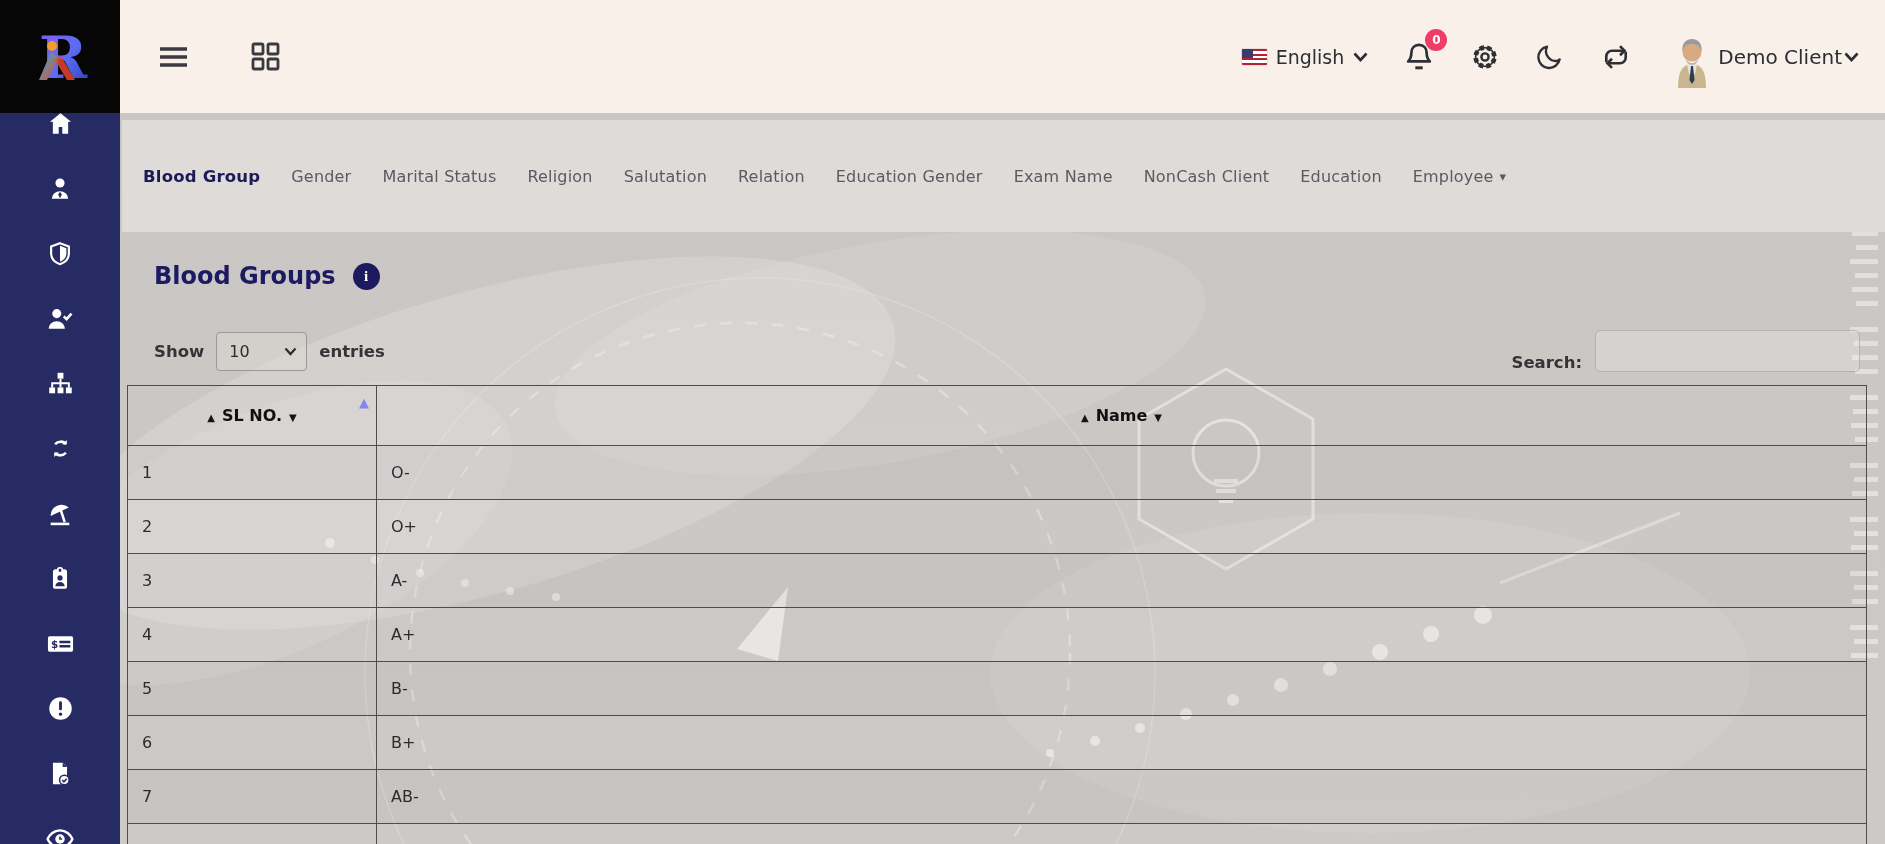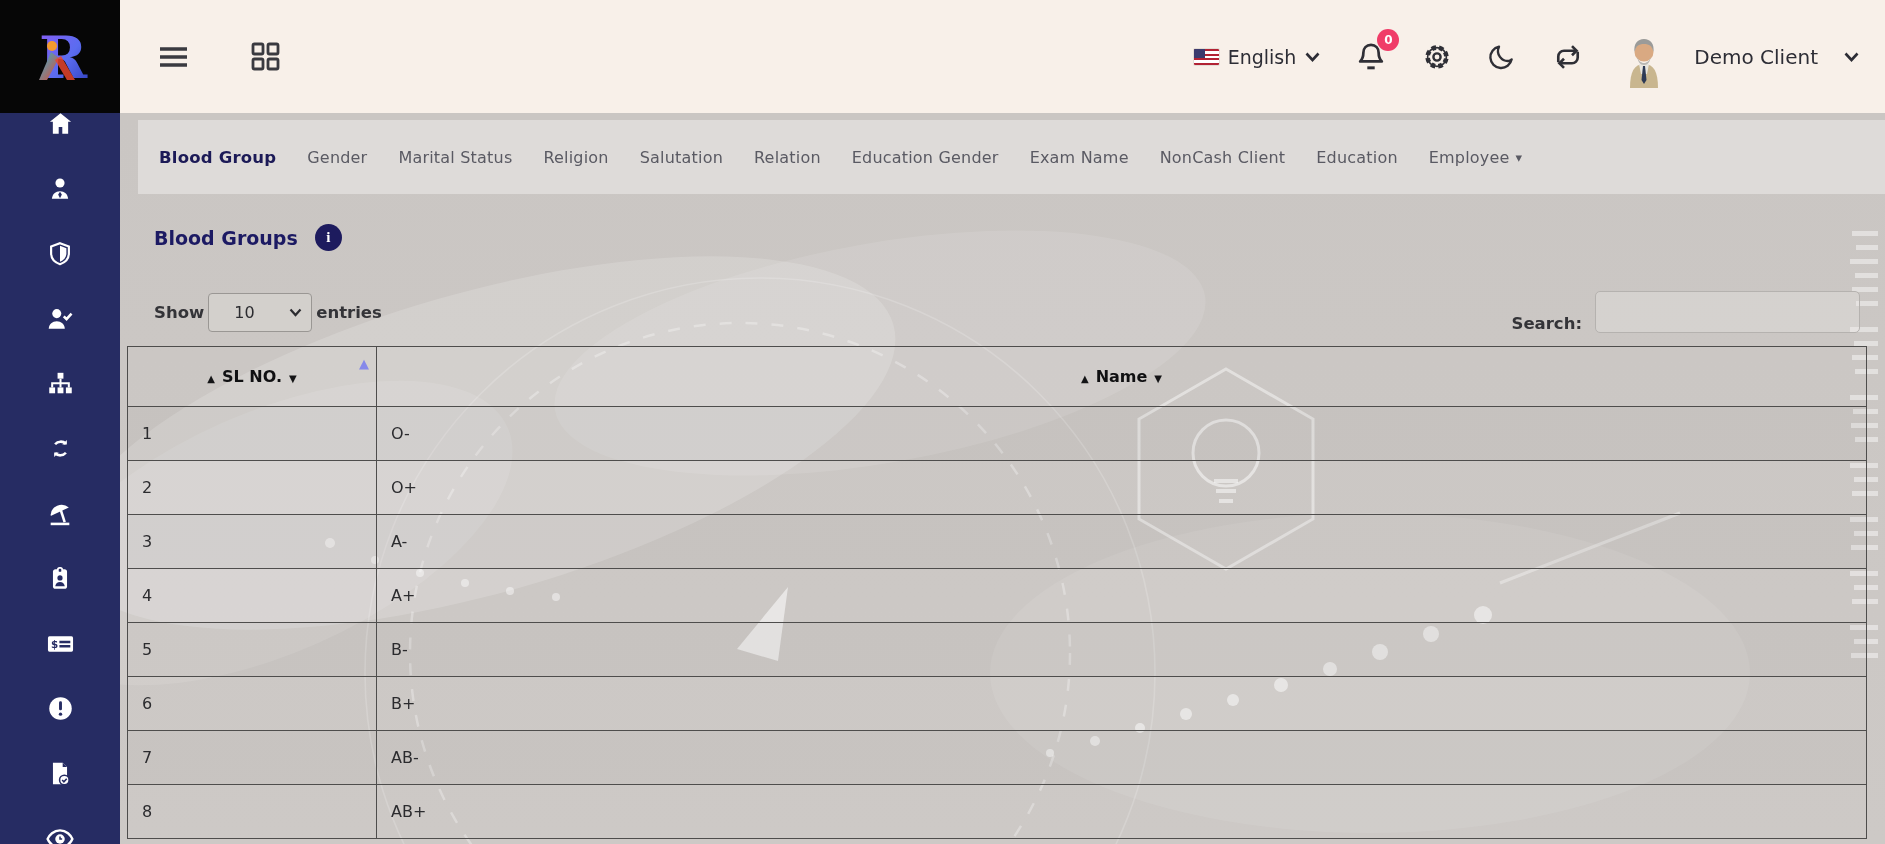--- a/index.html
+++ b/index.html
@@ -20,39 +20,39 @@
   .grid-btn{margin-left:62px;cursor:pointer;}
   .header-right{margin-left:auto;display:flex;align-items:center;gap:36px;padding-right:26px;}
   .lang{display:flex;align-items:center;gap:9px;cursor:pointer;}
   .flag{width:25px;height:16px;position:relative;overflow:hidden;border-radius:1px;box-shadow:0 0 0 1px rgba(0,0,0,.08);}
   .flag .stripes{position:absolute;inset:0;background:repeating-linear-gradient(#b22234 0 2.3px,#fff 2.3px 4.6px);}
   .flag .canton{position:absolute;left:0;top:0;width:11px;height:9px;background:#3c3b6e;}
   .lang-label{font-size:19px;color:#2d2d35;}
   .icon-btn{position:relative;cursor:pointer;display:flex;align-items:center;}
   .badge{position:absolute;top:-12px;right:-13px;min-width:22px;height:22px;border-radius:11px;background:#f03c68;color:#fff;
     font-size:12px;font-weight:bold;display:flex;align-items:center;justify-content:center;}
-  .user{display:flex;align-items:center;gap:26px;cursor:pointer;}
+  .user{display:flex;align-items:center;gap:2px;cursor:pointer;}
   .user-name{font-size:20px;color:#2d2d35;}
   
   .main{position:absolute;left:120px;top:113px;width:1765px;height:731px;overflow:hidden;background:linear-gradient(#cac6c3,#cdc9c6);}
   .watermark{position:absolute;left:0;top:0;z-index:0;}
   .content{position:relative;z-index:1;}
-  .tab-bar{margin:7px 0 0 18px;background:#dedbd9;height:74px;display:flex;align-items:center;gap:31px;padding:0 20px 0 21px;}
+  .tab-bar{margin:7px 0 0 2px;background:#dedbd9;height:112px;display:flex;align-items:center;gap:31px;padding:0 20px 0 21px;}
   .tab{font-size:16px;color:#5a5a63;letter-spacing:.2px;cursor:pointer;white-space:nowrap;display:flex;align-items:center;gap:6px;}
   .tab-active{color:#1c1a57;font-weight:bold;font-size:16.5px;}
   .tab-caret{font-size:13px;color:#5a5a63;}
   .title-row{display:flex;align-items:center;margin:30px 0 0 34px;gap:17px;}
-  .page-title{font-size:19px;font-weight:bold;color:#1c1a63;text-align:right;}
+  .page-title{font-size:24px;font-weight:bold;color:#1c1a63;text-align:right;}
   .info-badge{width:27px;height:27px;border-radius:50%;background:#1d1b5e;color:#fff;display:flex;align-items:center;justify-content:center;
     font-size:15px;font-weight:bold;font-family:"Liberation Serif","DejaVu Serif",serif;cursor:pointer;}
   .controls{display:flex;align-items:center;margin:40px 25px 0 34px;}
-  .show-group{display:flex;align-items:center;gap:4px;text-align:center;}
+  .show-group{display:flex;align-items:center;gap:12px;text-align:center;}
   .ctrl-label{font-size:16.5px;font-weight:bold;color:#343438;}
   .page-size{width:68px;height:37px;border:1px solid #9a9794;border-radius:4px;display:flex;align-items:center;
-    justify-content:space-between;padding:0 9px 0 25px;background:rgba(222,219,216,.45);cursor:pointer;}
+    justify-content:space-between;padding:0 9px 0 12px;background:rgba(222,219,216,.45);cursor:pointer;}
   .page-size-value{font-size:16px;color:#2c2c30;}
   .search-group{margin-left:auto;display:flex;align-items:flex-end;gap:13px;}
   .search-input{width:243px;height:40px;border:1px solid #b5b2af;border-radius:5px;background:rgba(238,235,232,.30);
     font-size:16px;color:#2c2c30;padding:0 10px;outline:none;}
   
   .data-table{margin:13px 0 0 7px;border-collapse:collapse;width:1740px;background:transparent;table-layout:fixed;}
   .data-table th,.data-table td{border:1px solid #4e4d4c;}
   .data-table th{height:57px;font-size:16px;font-weight:bold;color:#101012;text-align:center;position:relative;}
   .data-table td{height:51px;font-size:16px;color:#2b2b2e;padding-left:14px;font-weight:normal;}
   .col-sl{width:246px;}

